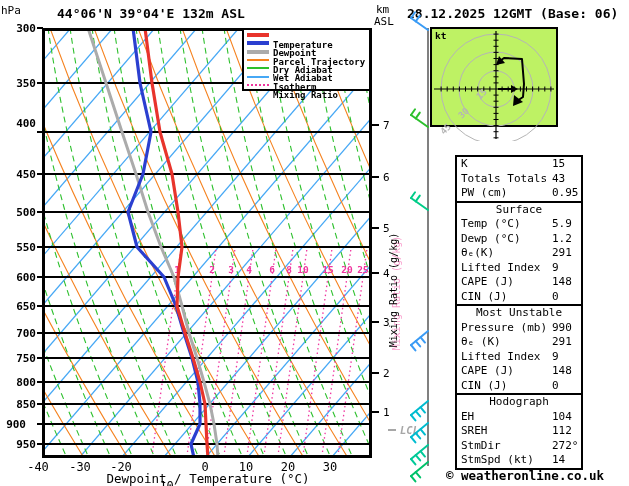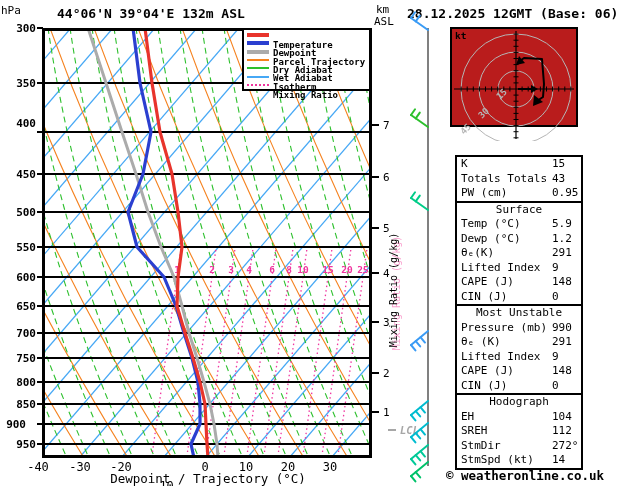--- a/index.html
+++ b/index.html
@@ -18,22 +18,22 @@
             font-size:10px;white-space:nowrap;text-shadow:-3px 3px 0 #f9a0ce;}
   .lcl{position:absolute;left:400px;top:424px;font-size:10.5px;color:#a7a7a7;font-weight:bold;font-style:italic;}
   .lcltick{position:absolute;left:388px;top:429px;width:8px;height:2px;background:#a7a7a7;}
   #plot{position:absolute;left:42px;top:28px;width:330px;height:430px;}
   #legend{position:absolute;left:242px;top:28px;width:129px;height:63px;background:#fff;
           border:2px solid #000;box-sizing:border-box;z-index:4;padding:1px 0 0 3px;}
   .lgrow{display:flex;align-items:center;height:8.3px;}
   .lgsample{width:22px;margin-right:4px;flex:none;}
   .lgtext{font-size:9px;font-weight:bold;line-height:8px;white-space:nowrap;margin-top:20px;}
   #staff{position:absolute;left:427px;top:28px;width:2px;height:438px;background:#808080;}
-  #hodo{position:absolute;left:450px;top:27px;width:128px;height:100px;border:2px solid #000;
-        box-sizing:border-box;background:#b91c1c;}
+  #hodo{position:absolute;left:430px;top:27px;width:128px;height:100px;border:2px solid #000;
+        box-sizing:border-box;background:#bef264;}
   #hodo .kt{position:absolute;left:3px;top:1px;font-size:9.5px;font-weight:bold;}
   #tables{position:absolute;left:455px;top:155px;width:128px;}
   .tbox{border:2px solid #000;box-sizing:border-box;background:#fff;margin-top:-2px;}
   .tbox:first-child{margin-top:0;}
   .thead{text-align:center;font-size:11px;line-height:14.5px;}
   .trow{position:relative;font-size:11px;line-height:14.5px;padding-left:4px;white-space:nowrap;}
   .tval{position:absolute;left:95px;top:0;}
   #copy{position:absolute;left:446px;top:468px;font-size:12.5px;font-weight:bold;white-space:nowrap;}
   svg{display:block;}
   #overlay{position:absolute;left:0;top:0;z-index:5;pointer-events:none;}
@@ -246,21 +246,21 @@
   <div id="temp-labels">
       <div class="tlab" style="left: 21px; top: 461px;">-40</div>
       <div class="tlab" style="left: 63px; top: 461px;">-30</div>
       <div class="tlab" style="left: 104px; top: 461px;">-20</div>
       <div class="tlab" style="left: 146px; top: 480px; text-align: center;">-10</div>
       <div class="tlab" style="left: 188px; top: 461px;">0</div>
       <div class="tlab" style="left: 229px; top: 461px;">10</div>
       <div class="tlab" style="left: 271px; top: 461px;">20</div>
       <div class="tlab" style="left: 313px; top: 461px;">30</div>
     </div>
-  <div class="xtitle">Dewpoint / Trajectory (°C)</div>
+  <div class="xtitle">Dewpoint / Temperature (°C)</div>
 
   <div id="staff"></div>
 
   <div id="hodo">
     <span class="kt">kt</span>
     <svg id="hodo-svg" width="124" height="112">
         <circle cx="64" cy="60" r="18" fill="none" stroke="#b5b5b5" stroke-width="1"></circle>
         <circle cx="64" cy="60" r="37" fill="none" stroke="#b5b5b5" stroke-width="1"></circle>
         <circle cx="64" cy="60" r="55" fill="none" stroke="#b5b5b5" stroke-width="1"></circle>
         <line x1="2" y1="60" x2="122" y2="60" stroke="#000" stroke-width="1.2"></line>

